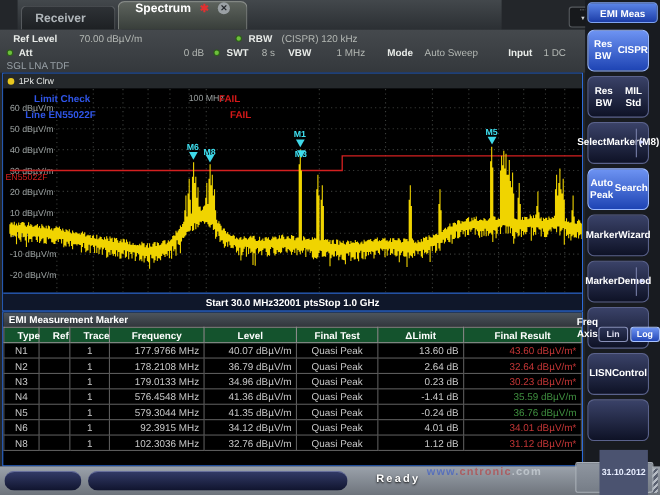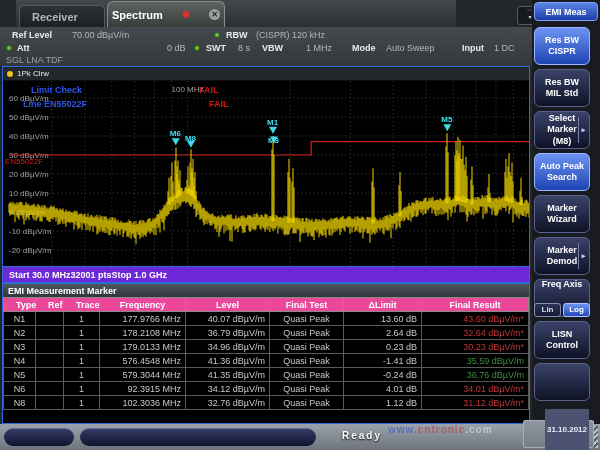--- a/index.html
+++ b/index.html
@@ -8,63 +8,63 @@
   .abs{position:absolute}
   
   #tabbar{left:16px;top:0;width:440px;height:27px;background:linear-gradient(#43484c,#2b2f33)}
   #tab-receiver{left:3px;top:5px;width:86px;height:22px;box-sizing:border-box;
     background:linear-gradient(#2e3236,#1d2023);border:1px solid #55595d;border-bottom:none;
     border-radius:5px 5px 0 0;color:#b0b6ba;font-size:11px;font-weight:bold;
     display:flex;align-items:center;padding-left:12px}
   #tab-spectrum{left:91px;top:1px;width:118px;height:26px;box-sizing:border-box;
     background:linear-gradient(#5d635d,#383e3a);border:1px solid #8a8e8a;border-bottom:none;
     border-radius:6px 6px 0 0;color:#fff;font-size:11px;font-weight:bold;
-    display:flex;align-items:center;justify-content:center;gap:19px}
+    display:flex;justify-content:center;gap:8px}
   .star{color:#e03030;font-size:10px}
   .closebtn{width:11px;height:11px;border-radius:50%;background:#9aa0a4;color:#23262a;
     font-size:8px;line-height:11px;text-align:center;font-weight:bold}
   #menu-btn{left:501px;top:6px;width:24px;height:17px;background:#17191c;border:1px solid #565a5e;
     border-radius:3px;color:#cfd3d6;font-size:6px;line-height:7px;text-align:center}
   
   #settings{left:0;top:27px;width:532px;height:39px;background:linear-gradient(#45494d,#34383c);
     font-size:9px;color:#b4b8b4}
   #settings .lab{font-weight:bold;color:#e8ebe8}
   .led{width:6px;height:6px;border-radius:50%;background:#6dc03c;border:1px solid #2c5c18;box-sizing:border-box}
   #enh-row{color:#98a0a6}
   
   #chartwin{left:2px;top:66px;width:526px;height:215px;border:1px solid #2d6bd8;background:#000}
   .tracebar{height:13px;background:#24282b;border-bottom:1px solid #0c0e10;
     display:flex;align-items:center;gap:4px;padding-left:4px;color:#e6e8e6;font-size:8px}
   .tdot{width:6px;height:6px;border-radius:50%;background:#e8c820}
   #plot{display:block;width:526px;height:185px;background:#000}
   #plot .axlbl{fill:#9aa0a0;font-size:8px}
   #plot .lc{fill:#2f55e8;font-size:9px;font-weight:bold}
   #plot .fail-t{fill:#d41818;font-size:9px;font-weight:bold}
-  .chartfooter{height:16px;background:#6d28d9;border-top:1px solid #2d6bd8;box-sizing:border-box;
-    display:flex;justify-content:flex-start;align-items:center;padding:0 6px;
+  .chartfooter{height:16px;background:#0f172a;border-top:1px solid #2d6bd8;box-sizing:border-box;
+    display:flex;justify-content:center;align-items:center;padding:0 6px;
     color:#fff;font-size:9px;font-weight:bold}
   
   #tablewin{left:2px;top:283px;width:526px;height:139px;border:1px solid #2d6bd8;background:#000;overflow:hidden}
   .tabletitle{height:13px;background:linear-gradient(#4e565e,#31363c);color:#fff;font-weight:bold;
     font-size:9px;display:flex;align-items:center;padding-left:5px}
   #mtable{border-collapse:collapse;width:100%;table-layout:fixed}
-  #mtable th{border:1px solid #8a8a8a;background:#ec4899;color:#fff;font-size:9px;height:13px;padding:0 12px}
+  #mtable th{border:1px solid #8a8a8a;background:#14532d;color:#fff;font-size:9px;height:13px;padding:0 12px}
   #mtable td{border:1px solid #5a5a5a;color:#c8c8c8;font-size:9px;height:13px;padding:0 4px;white-space:nowrap;overflow:hidden}
   #mtable .r{text-align:right}
   #mtable .c{text-align:center}
   #mtable .fail{color:#c43636}
   #mtable .pass{color:#3f8f3f}
   
   #softcol{left:532px;top:0;width:68px;height:450px;background:#181b20}
   #emimeas{position:absolute;left:2px;top:2px;width:64px;height:19px;box-sizing:border-box;border-radius:4px;
     background:linear-gradient(#5b85e8,#1c3da8);border:1px solid #7fa3f0;color:#fff;font-weight:bold;
     font-size:9px;display:flex;align-items:center;justify-content:center}
   .softkey{position:absolute;left:2px;width:56px;height:38px;box-sizing:border-box;border-radius:6px;
     background:linear-gradient(#3a4268,#0e1226);border:1px solid #5a628c;color:#fff;font-weight:bold;
-    font-size:9px;line-height:1.25;text-align:center;display:flex;flex-direction:column;
+    font-size:9px;line-height:1.25;text-align:center;display:flex;flex-direction:row;
     align-items:center;justify-content:center}
   .softkey.active{background:linear-gradient(#6d93f2,#1e44b4);border-color:#9ab8ff}
   .softkey .arrow{position:absolute;right:1px;top:5px;bottom:5px;width:9px;border-left:1px solid #777fa8;
     color:#cfd6ff;font-size:7px;display:flex;align-items:center;justify-content:center}
   .toggle-row{display:flex;gap:2px;margin-top:12px}
   .tg{width:25px;height:12px;border:1px solid #8890b8;border-radius:3px;font-size:8px;line-height:12px;
     background:linear-gradient(#2c3456,#141a33);color:#dde}
   .tg.on{background:linear-gradient(#6d93f2,#2448b8);border-color:#aac4ff;color:#fff}
   
   #statusbar{left:0;top:424px;width:600px;height:26px;background:linear-gradient(#9ba2ab,#6e747c)}

